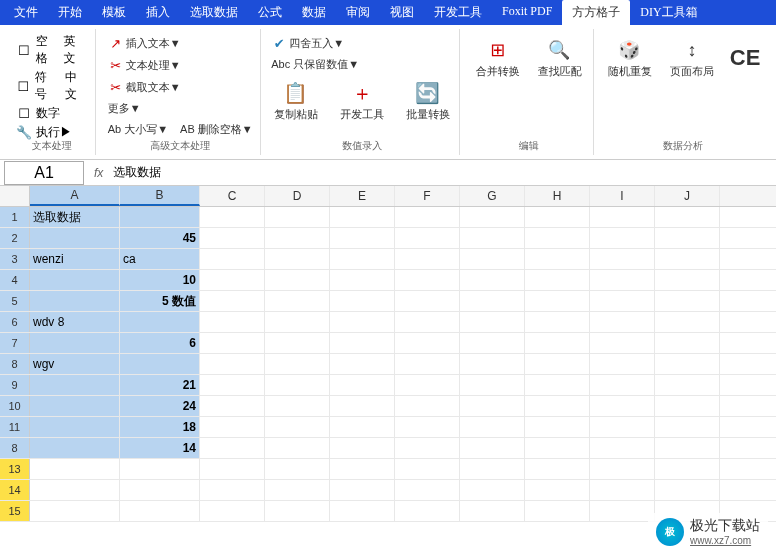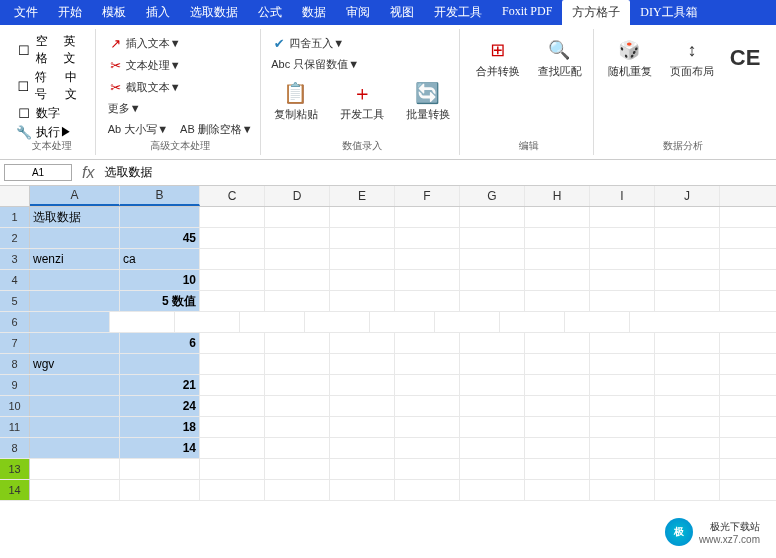--- a/index.html
+++ b/index.html
@@ -12,31 +12,31 @@
     .ribbon-group-label { font-size: 10px; color: #666; position: absolute; bottom: 2px; width: 100%; text-align: center; }
     .ribbon-group-content { display: flex; flex-direction: column; gap: 2px; flex: 1; padding-bottom: 14px; padding-top: 4px; }
     .ribbon-group-row { display: flex; gap: 4px; align-items: center; }
     .ribbon-btn { display: flex; align-items: center; gap: 2px; padding: 1px 3px; cursor: pointer; border: 1px solid transparent; border-radius: 2px; font-size: 11px; color: #333; white-space: nowrap; }
     .ribbon-btn-icon { width: 16px; height: 16px; display: inline-flex; align-items: center; justify-content: center; font-size: 13px; }
     .ribbon-btn-large { flex-direction: column; padding: 4px 6px; font-size: 11px; min-width: 40px; }
     .ribbon-btn-large .ribbon-btn-icon { width: 24px; height: 24px; font-size: 20px; }
 
     
     .formula-bar { display: flex; align-items: center; border-bottom: 1px solid #ccc; background: #fff; padding: 2px 4px; height: 26px; }
-    .name-box { width: 68px; border: 1px solid #aaa; padding: 2px 4px; font-size: 10px; text-align: center; margin-right: 4px; }
-    .formula-icon { padding: 0 6px; color: #666; font-style: italic; font-size: 16px; cursor: pointer; }
+    .name-box { width: 80px; border: 1px solid #aaa; padding: 2px 4px; font-size: 16px; text-align: center; margin-right: 4px; }
+    .formula-icon { padding: 0 6px; color: #666; font-style: italic; font-size: 12px; cursor: pointer; }
     .formula-input { flex: 1; border: none; outline: none; font-size: 12px; padding: 0 4px; }
 
     
     .spreadsheet { display: flex; flex-direction: column; overflow: hidden; background: #fff; }
     .col-headers { display: flex; border-bottom: 1px solid #ccc; background: #f5f5f5; }
     .corner-cell { width: 30px; min-width: 30px; border-right: 1px solid #ccc; background: #f5f5f5; }
     .col-header { border-right: 1px solid #ccc; text-align: center; font-size: 11px; color: #333; padding: 2px 0; background: #f5f5f5; display: flex; align-items: center; justify-content: center; height: 18px; }
     .row { display: flex; border-bottom: 1px solid #e8e8e8; }
-    .row-header { width: 30px; min-width: 30px; border-right: 1px solid #ccc; text-align: center; font-size: 11px; color: #333; background: #84cc16; display: flex; align-items: center; justify-content: center; height: 20px; }
+    .row-header { width: 30px; min-width: 30px; border-right: 1px solid #ccc; text-align: center; font-size: 11px; color: #333; background: #fde047; display: flex; align-items: center; justify-content: center; height: 20px; }
     .cell { border-right: 1px solid #e8e8e8; font-size: 12px; padding: 1px 3px; height: 20px; display: flex; align-items: center; overflow: hidden; white-space: nowrap; }
     .cell.selected { background: #b8d4f0; }
     .cell.col-a { width: 90px; min-width: 90px; }
     .cell.col-b { width: 80px; min-width: 80px; }
     .cell.col-c { width: 65px; min-width: 65px; }
     .cell.col-d { width: 65px; min-width: 65px; }
     .cell.col-e { width: 65px; min-width: 65px; }
     .cell.col-f { width: 65px; min-width: 65px; }
     .cell.col-g { width: 65px; min-width: 65px; }
     .cell.col-h { width: 65px; min-width: 65px; }
@@ -289,20 +289,21 @@
         <div class="cell col-d"></div>
         <div class="cell col-e"></div>
         <div class="cell col-f"></div>
         <div class="cell col-g"></div>
         <div class="cell col-h"></div>
         <div class="cell col-i"></div>
         <div class="cell col-j"></div>
       </div>
       <div class="row">
         <div class="row-header selected-row">6</div>
+        <div class="cell col-a selected">wdv 8</div>
         <div class="cell col-b selected"></div>
         <div class="cell col-c"></div>
         <div class="cell col-d"></div>
         <div class="cell col-e"></div>
         <div class="cell col-f"></div>
         <div class="cell col-g"></div>
         <div class="cell col-h"></div>
         <div class="cell col-i"></div>
         <div class="cell col-j"></div>
       </div>
@@ -392,35 +393,48 @@
         <div class="cell col-d"></div>
         <div class="cell col-e"></div>
         <div class="cell col-f"></div>
         <div class="cell col-g"></div>
         <div class="cell col-h"></div>
         <div class="cell col-i"></div>
         <div class="cell col-j"></div>
       </div>
       <div class="row">
         <div class="row-header">14</div>
+        <div class="cell col-a"></div>
+        <div class="cell col-b"></div>
+        <div class="cell col-c"></div>
+        <div class="cell col-d"></div>
+        <div class="cell col-e"></div>
+        <div class="cell col-f"></div>
+        <div class="cell col-g"></div>
+        <div class="cell col-h"></div>
+        <div class="cell col-i"></div>
+        <div class="cell col-j"></div>
+      </div>
+      <div class="row">
+        <div class="row-header">15</div>
         <div class="cell col-a"></div>
         <div class="cell col-b"></div>
         <div class="cell col-c"></div>
         <div class="cell col-d"></div>
         <div class="cell col-e"></div>
         <div class="cell col-f"></div>
         <div class="cell col-g"></div>
         <div class="cell col-h"></div>
         <div class="cell col-i"></div>
         <div class="cell col-j"></div>
       </div>
     </div>
 </div>
 
 <div class="watermark">
   <div class="watermark-logo">
     <span>极</span>
   </div>
   <div>
-    <div style="font-size:10px;color:#333;text-align:right;">极光下载站</div>
-    <div style="font-size:10px;color:#666;">www.xz7.com</div>
+    <div style="font-size:14px;color:#333;text-align:right;">极光下载站</div>
+    <div style="font-size:10px;color:#666;text-decoration:underline;">www.xz7.com</div>
   </div>
 </div>
 
 </body></html>

